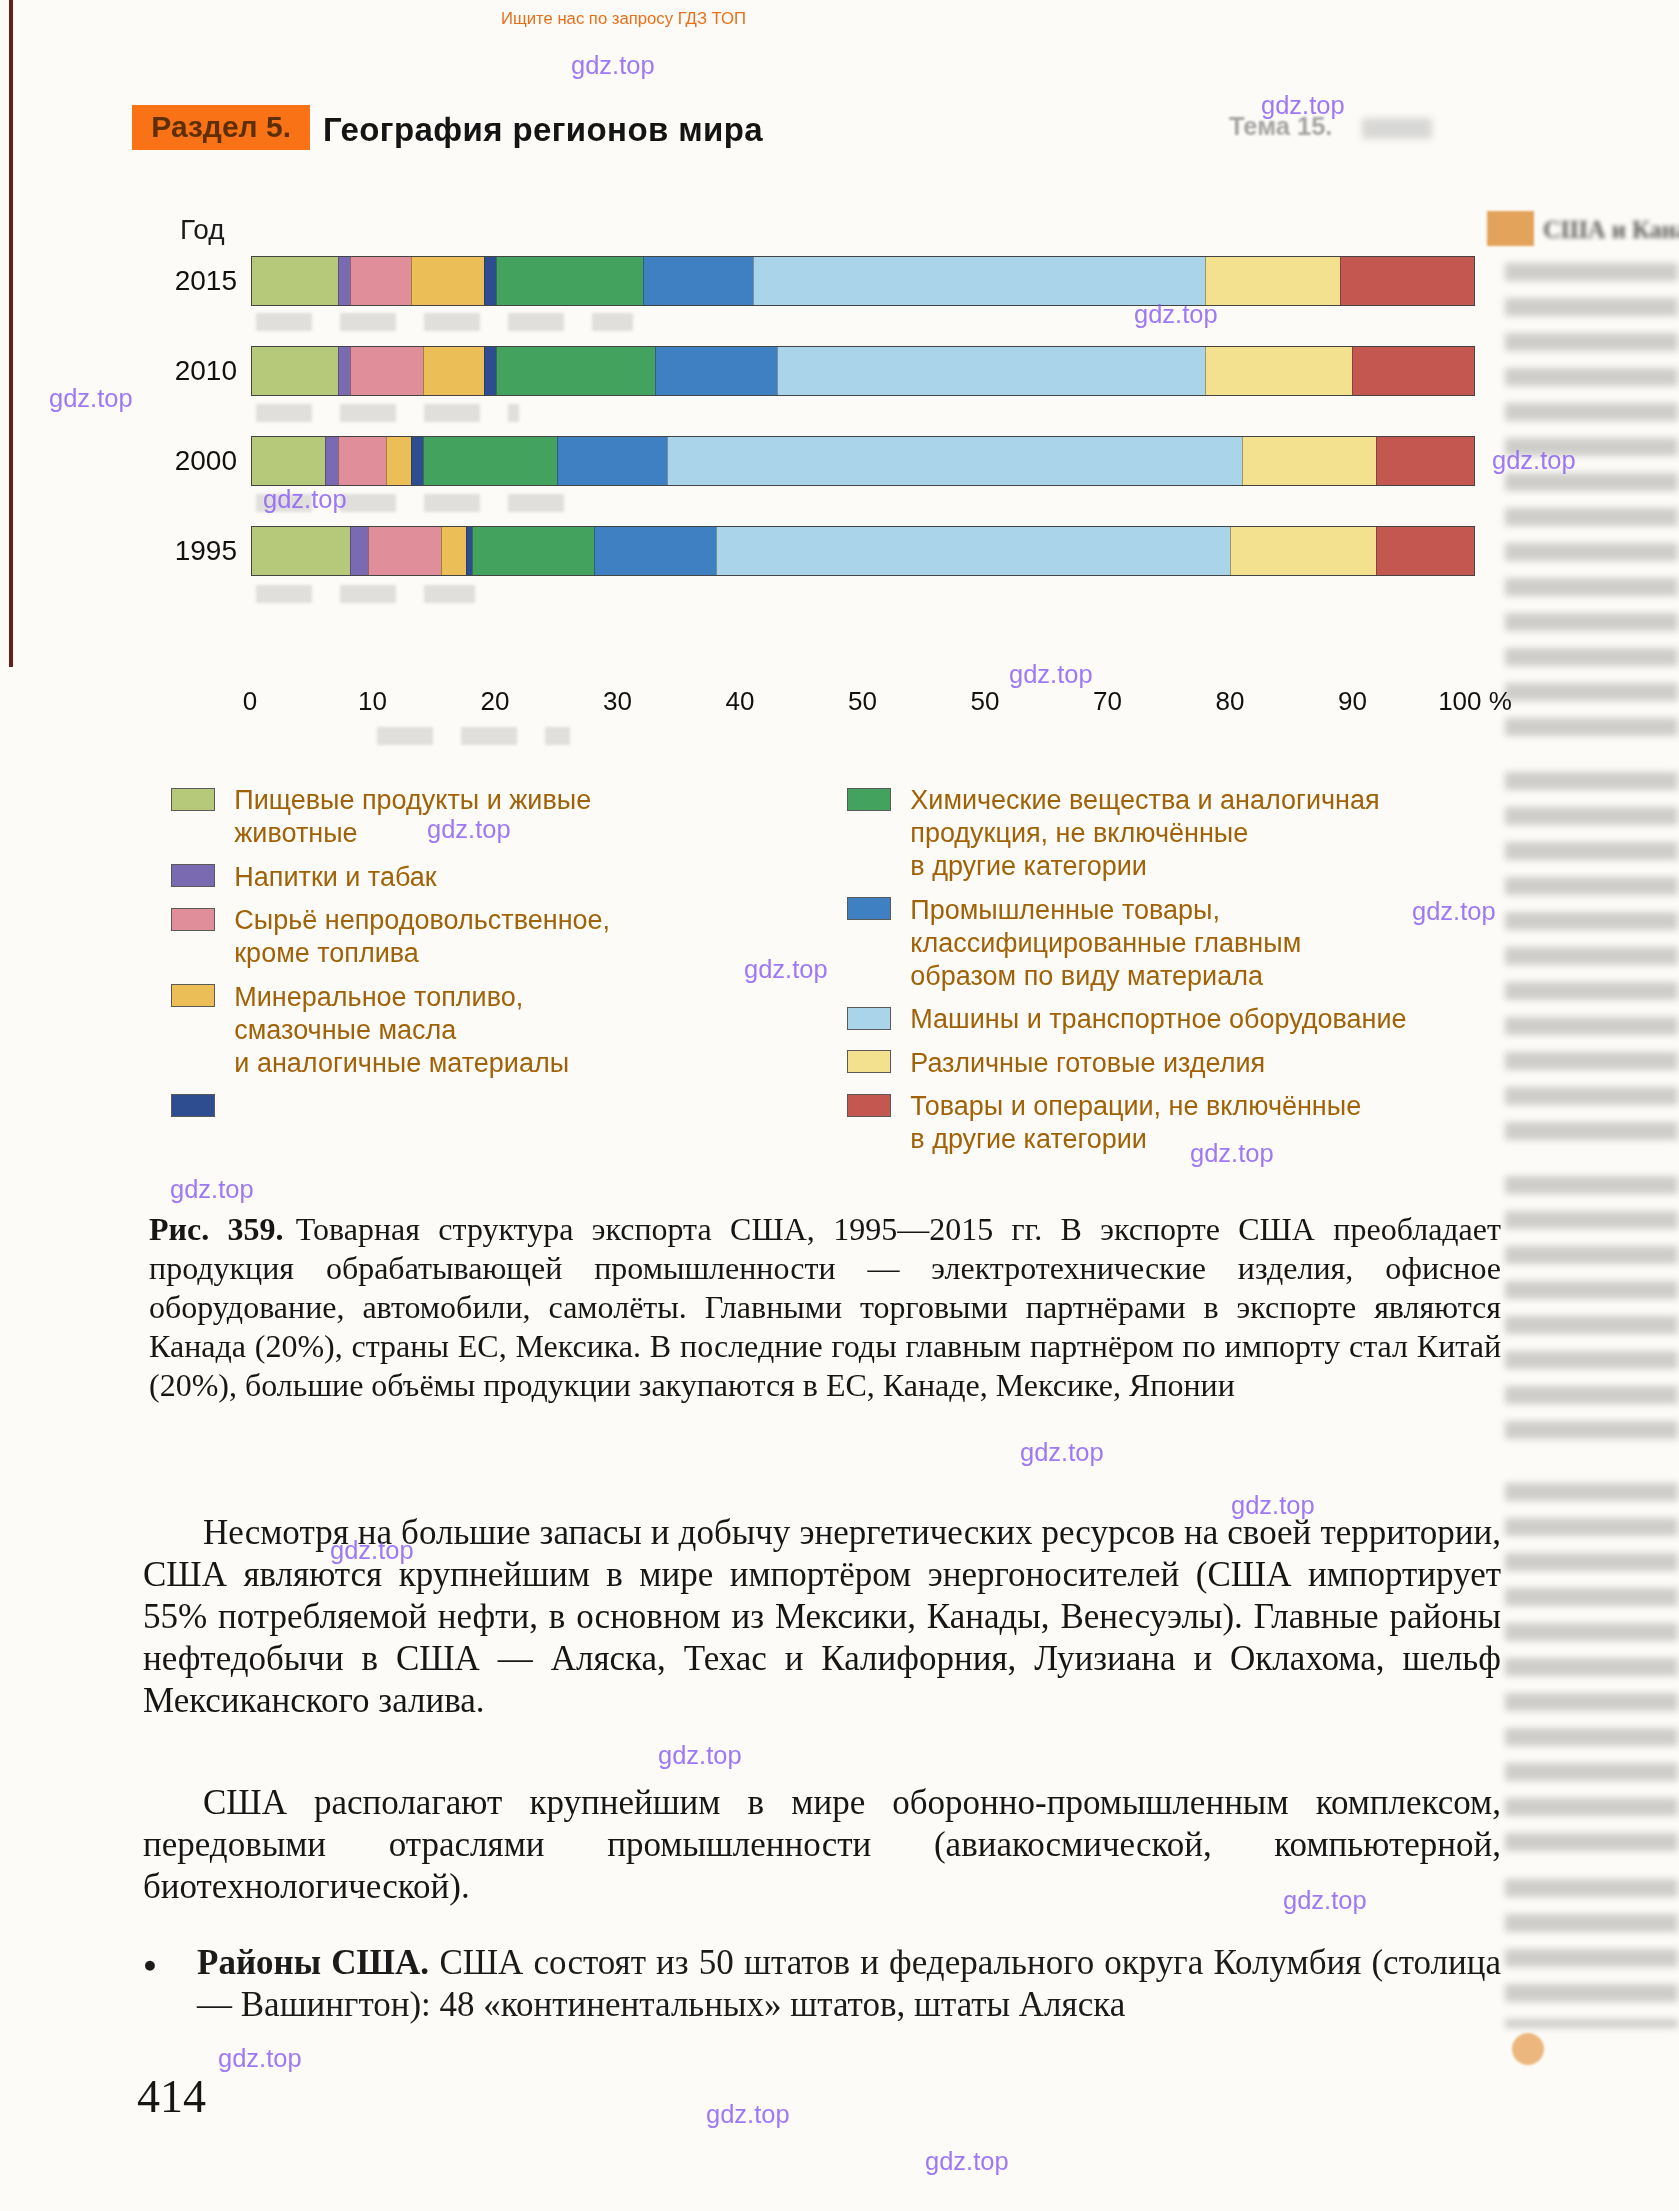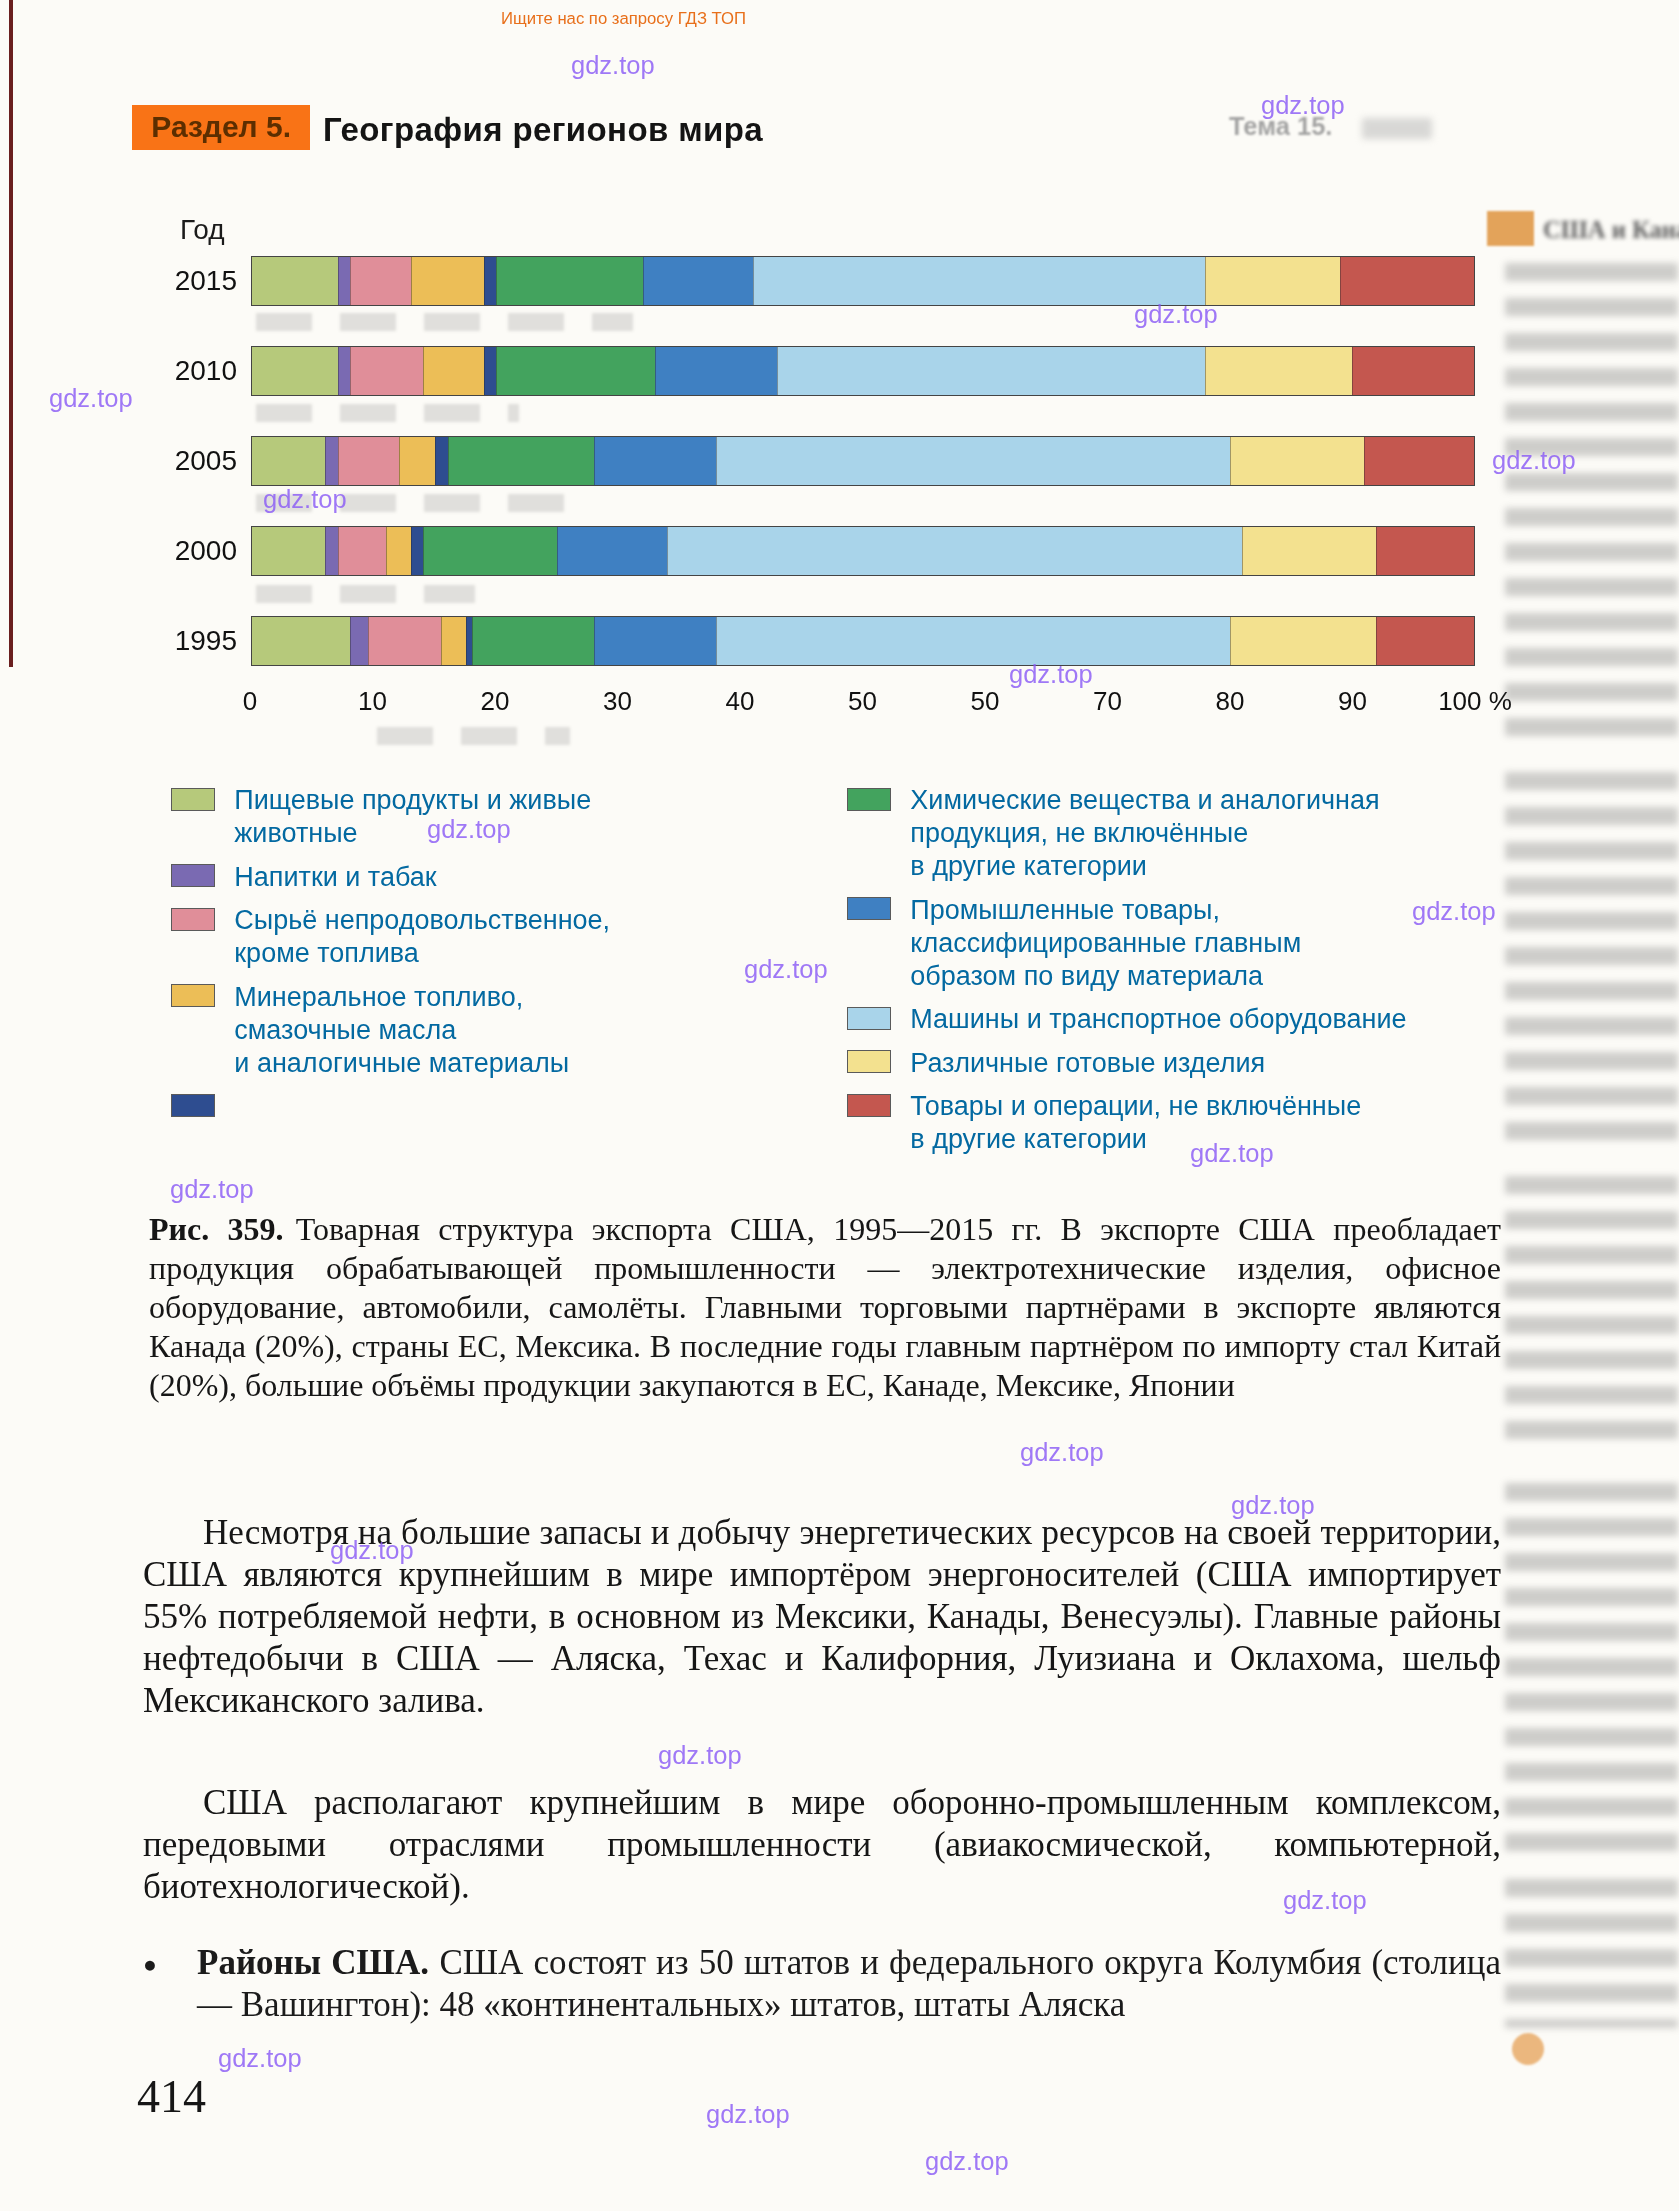--- a/index.html
+++ b/index.html
@@ -44,21 +44,21 @@
         color:#111;white-space:nowrap}
   .ghost{position:absolute;height:17.6px;opacity:.3;filter:blur(1.8px);
          background:repeating-linear-gradient(90deg,rgba(120,120,120,.7) 0 56px,transparent 56px 84px)}
 
   
   .legend{position:absolute;left:171px;top:784px;width:1334px;display:flex}
   .legend-col-left{width:676px}
   .legend-col-right{flex:1}
   .legend-item{display:flex;margin-bottom:10.5px}
   .swatch{flex:none;width:44px;height:23px;border:0.9px solid #5a5a5a;margin:3.5px 19.3px 0 0}
-  .legend-label{font:27px/33px "Liberation Sans",sans-serif;color:#0369a1}
+  .legend-label{font:27px/33px "Liberation Sans",sans-serif;color:#a16207}
   .lline{display:block}
 
   
   .caption{position:absolute;left:149px;top:1210px;width:1352px;text-align:justify;
            font-size:32px;line-height:39px;color:#161616}
   .cap-label{font-weight:bold;margin-right:12.3px}
   .body-text{position:absolute;left:143px;width:1358px;text-align:justify;
              font-size:35px;line-height:42px;color:#161616}
   .p1{top:1512px;text-indent:60px}
   .p2{top:1782px;text-indent:60px}
@@ -120,35 +120,20 @@
           <div class="seg" title="Пищевые продукты и живые животные: 7%" style="width: 7%; background: rgb(182, 201, 123);"></div>
           <div class="seg" title="Напитки и табак: 1%" style="width: 1%; background: rgb(122, 106, 178);"></div>
           <div class="seg" title="Сырьё непродовольственное, кроме топлива: 6%" style="width: 6%; background: rgb(224, 142, 153);"></div>
           <div class="seg" title="Минеральное топливо, смазочные масла и аналогичные материалы: 5%" style="width: 5%; background: rgb(236, 190, 87);"></div>
           <div class="seg" title="Животные и растительные масла, жиры и воски: 1%" style="width: 1%; background: rgb(46, 77, 144);"></div>
           <div class="seg" title="Химические вещества и аналогичная продукция, не включённые в другие категории: 13%" style="width: 13%; background: rgb(67, 163, 94);"></div>
           <div class="seg" title="Промышленные товары, классифицированные главным образом по виду материала: 10%" style="width: 10%; background: rgb(63, 128, 194);"></div>
           <div class="seg" title="Машины и транспортное оборудование: 35%" style="width: 35%; background: rgb(169, 212, 234);"></div>
           <div class="seg" title="Различные готовые изделия: 12%" style="width: 12%; background: rgb(243, 225, 143);"></div>
           <div class="seg" title="Товары и операции, не включённые в другие категории: 10%" style="width: 10%; background: rgb(196, 87, 79);"></div>
-        </div>
-      </div>
-      <div class="bar-row">
-        <div class="year-label">2005</div>
-        <div class="bar">
-          <div class="seg" title="Пищевые продукты и живые животные: 6%" style="width: 6%; background: rgb(182, 201, 123);"></div>
-          <div class="seg" title="Напитки и табак: 1%" style="width: 1%; background: rgb(122, 106, 178);"></div>
-          <div class="seg" title="Сырьё непродовольственное, кроме топлива: 5%" style="width: 5%; background: rgb(224, 142, 153);"></div>
-          <div class="seg" title="Минеральное топливо, смазочные масла и аналогичные материалы: 3%" style="width: 3%; background: rgb(236, 190, 87);"></div>
-          <div class="seg" title="Животные и растительные масла, жиры и воски: 1%" style="width: 1%; background: rgb(46, 77, 144);"></div>
-          <div class="seg" title="Химические вещества и аналогичная продукция, не включённые в другие категории: 12%" style="width: 12%; background: rgb(67, 163, 94);"></div>
-          <div class="seg" title="Промышленные товары, классифицированные главным образом по виду материала: 10%" style="width: 10%; background: rgb(63, 128, 194);"></div>
-          <div class="seg" title="Машины и транспортное оборудование: 42%" style="width: 42%; background: rgb(169, 212, 234);"></div>
-          <div class="seg" title="Различные готовые изделия: 11%" style="width: 11%; background: rgb(243, 225, 143);"></div>
-          <div class="seg" title="Товары и операции, не включённые в другие категории: 9%" style="width: 9%; background: rgb(196, 87, 79);"></div>
         </div>
       </div>
       <div class="bar-row">
         <div class="year-label">2000</div>
         <div class="bar">
           <div class="seg" title="Пищевые продукты и живые животные: 6%" style="width: 6%; background: rgb(182, 201, 123);"></div>
           <div class="seg" title="Напитки и табак: 1%" style="width: 1%; background: rgb(122, 106, 178);"></div>
           <div class="seg" title="Сырьё непродовольственное, кроме топлива: 4%" style="width: 4%; background: rgb(224, 142, 153);"></div>
           <div class="seg" title="Минеральное топливо, смазочные масла и аналогичные материалы: 2%" style="width: 2%; background: rgb(236, 190, 87);"></div>
           <div class="seg" title="Животные и растительные масла, жиры и воски: 1%" style="width: 1%; background: rgb(46, 77, 144);"></div>

